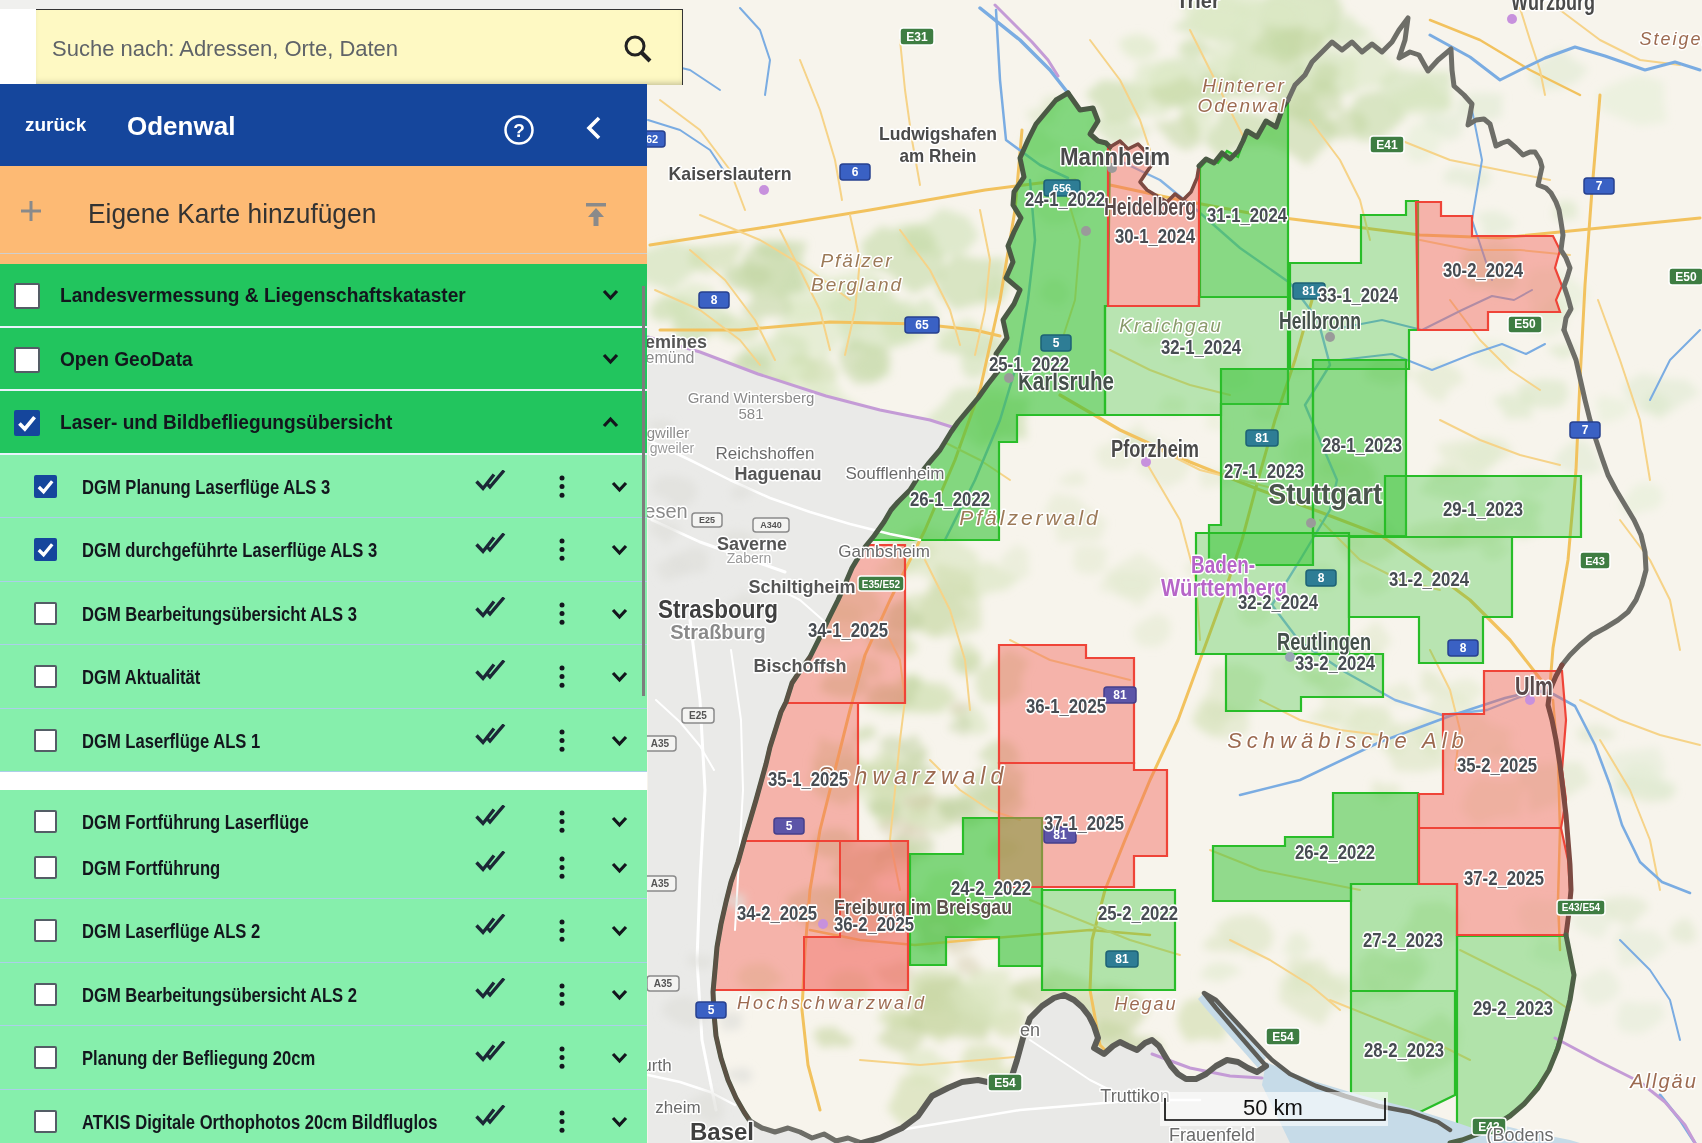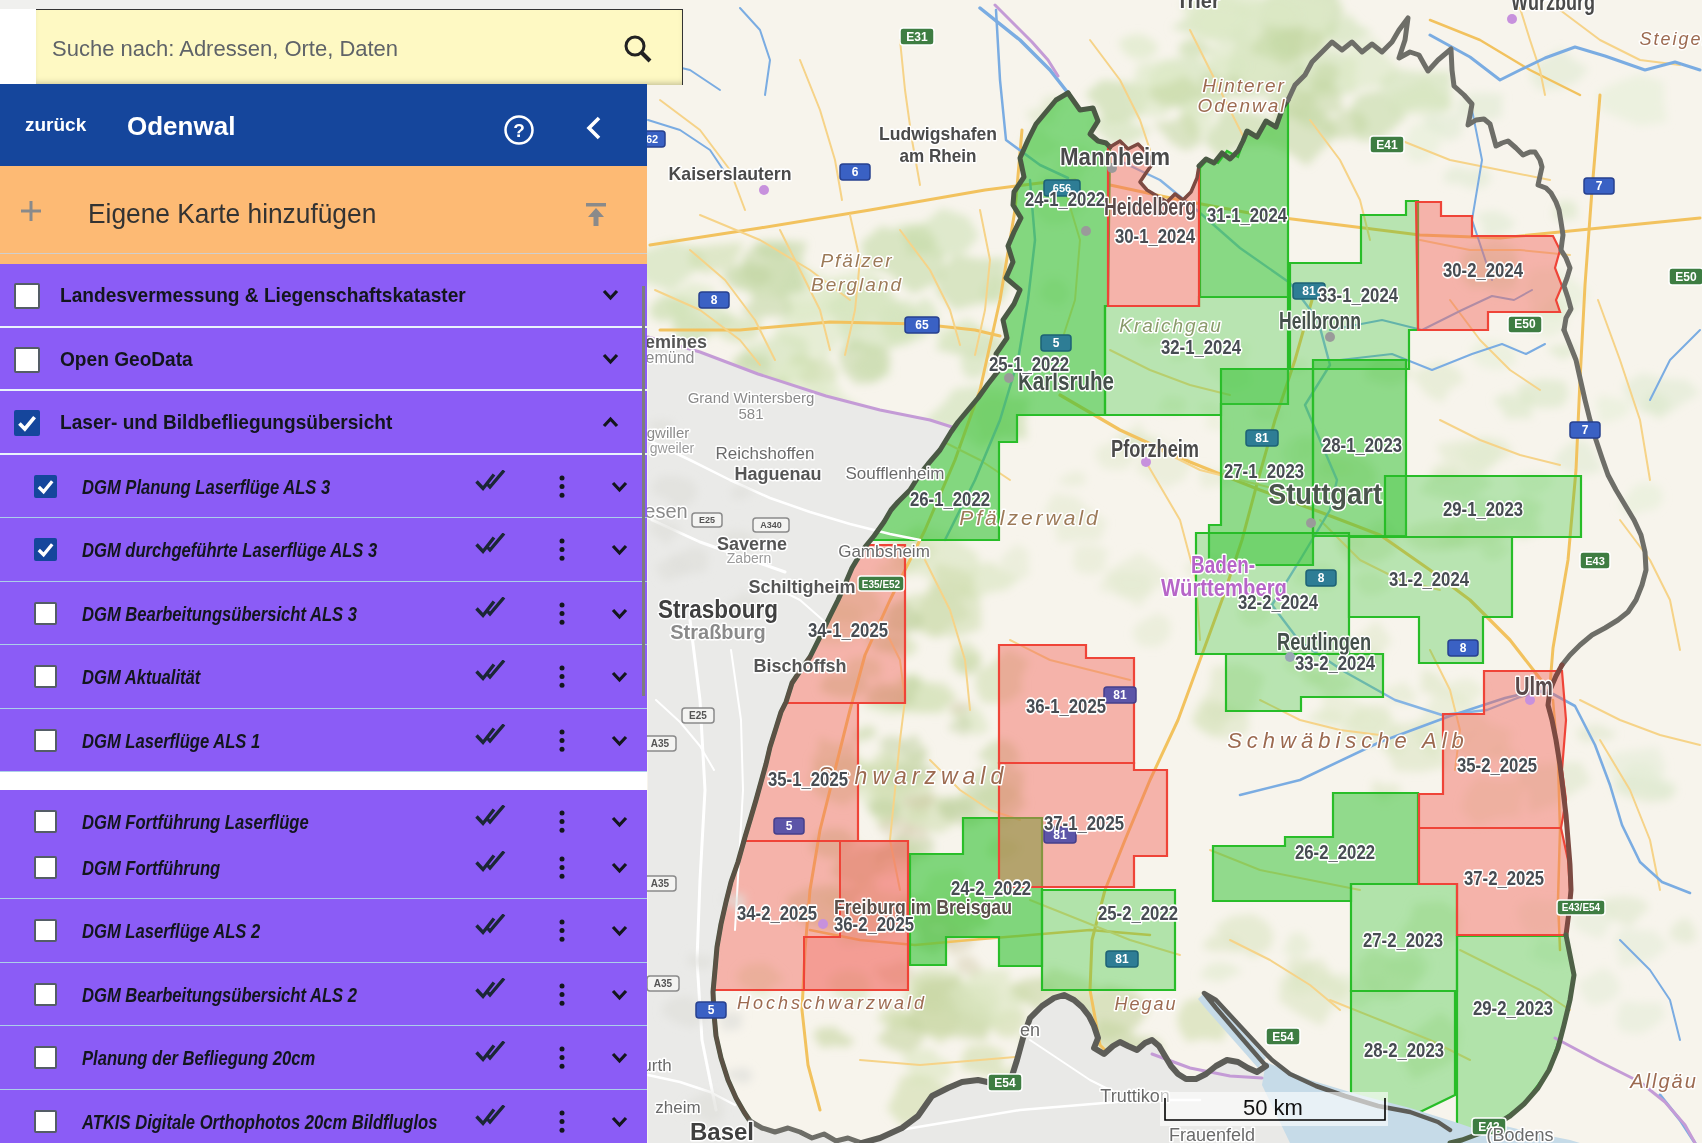--- a/index.html
+++ b/index.html
@@ -12,23 +12,23 @@
     border-top:1px solid #333;border-right:1px solid #333;
     box-shadow:0 -5px 7px -4px rgba(0,0,0,0.28) inset;margin-left:36px;}
   #search .ph{position:absolute;left:16px;top:26px;font-size:22px;color:#5f6368;}
   #header{position:absolute;left:0;top:75px;width:647px;height:82px;background:#15469c;color:#fff;text-decoration:underline;}
   #header .zur{position:absolute;left:25px;top:30px;font-size:19px;font-weight:bold;}
   #header .kar{position:absolute;left:127px;top:27px;font-size:26px;font-weight:bold;}
   #addrow{position:absolute;left:0;top:157px;width:647px;height:98px;background:#fdba74;}
   #addrow .plus{position:absolute;left:20px;top:34px;width:22px;height:22px;}
   #addrow .lbl{position:absolute;left:88px;top:32px;font-size:28px;color:#333;display:inline-block;transform:scaleX(0.94);transform-origin:0 50%;}
   #addrow .sep{position:absolute;left:0;top:87px;width:647px;height:1px;background:#cfcfcf;}
-  .cat{position:absolute;left:0;width:647px;height:63.5px;background:#8b5cf6;box-sizing:border-box;border-bottom:2px solid #e8f3fc;}
+  .cat{position:absolute;left:0;width:647px;height:63.5px;background:#22c55e;box-sizing:border-box;border-bottom:2px solid #e8f3fc;}
   .cat .t{position:absolute;left:60px;top:19px;font-size:21px;font-weight:bold;color:#13161d;display:inline-block;transform:scaleX(0.91);transform-origin:0 50%;white-space:nowrap;}
-  .sub{position:absolute;left:0;width:647px;height:63.5px;background:#8b5cf6;box-sizing:border-box;border-bottom:1px solid #abcfe9;font-style:italic;}
+  .sub{position:absolute;left:0;width:647px;height:63.5px;background:#86efac;box-sizing:border-box;border-bottom:1px solid #abcfe9;}
   .sub .t{position:absolute;left:82px;top:20px;font-size:21px;font-weight:bold;color:#13161d;display:inline-block;transform:scaleX(0.79);transform-origin:0 50%;white-space:nowrap;}
   .cb{position:absolute;border:2px solid #545d66;border-radius:2px;background:#fff;}
   .cb.chk{background:#15469c;border-color:#15469c;}
   #scrollbar{position:absolute;left:642px;top:277px;width:3px;height:410px;background:#7d7d7d;}
 </style>
 </head>
 <body>
 <div id="stage">
 <svg id="mapsvg" width="1702" height="1143" viewBox="0 0 1702 1143">
       <defs>

